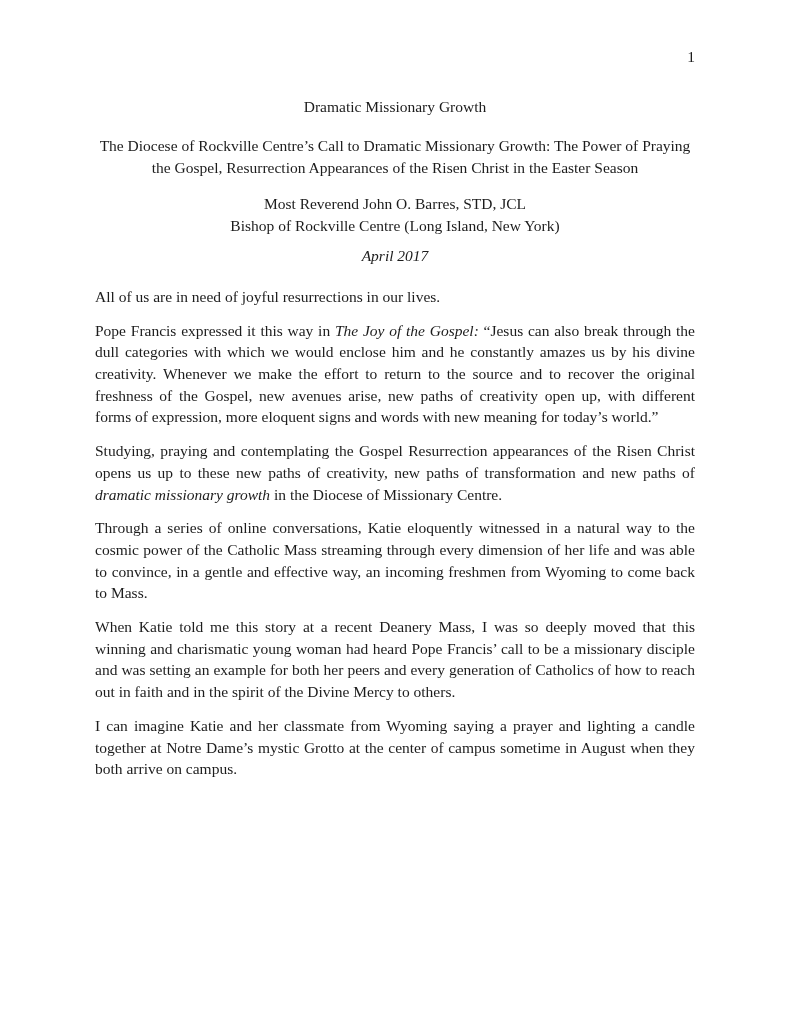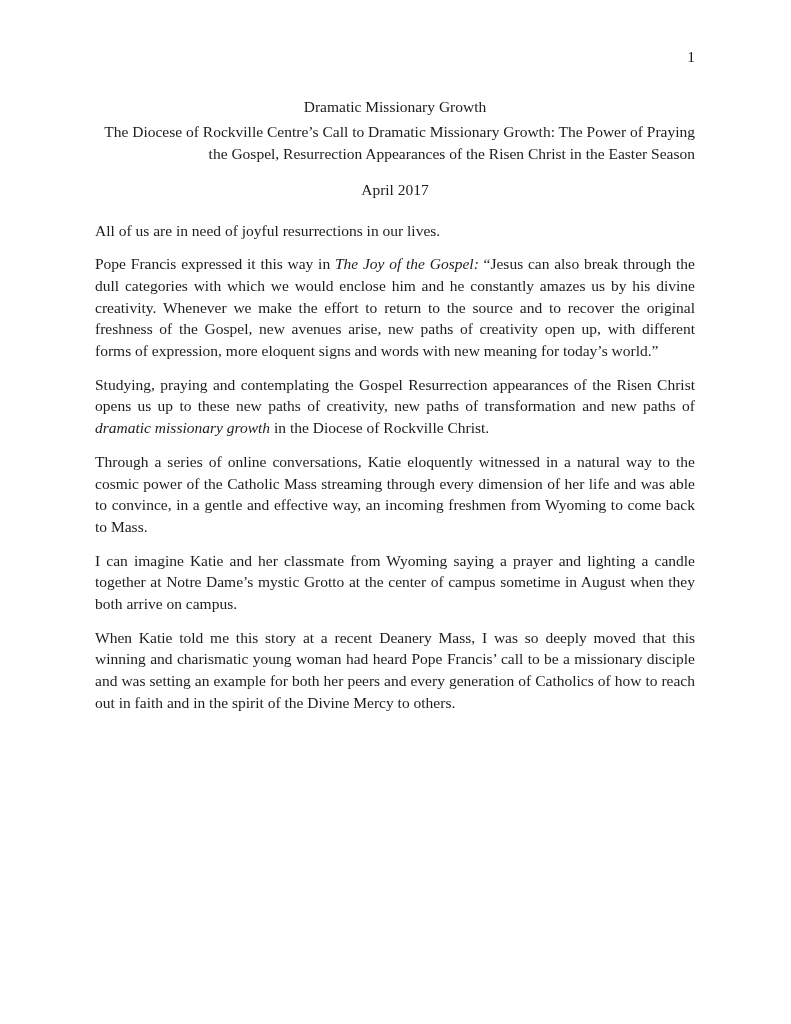--- a/index.html
+++ b/index.html
@@ -20,57 +20,59 @@
     padding: 46px 96px 0 95px;
     overflow: hidden;
   }
   .page-number {
     text-align: right;
   }
   .doc-header {
     text-align: center;
   }
   .doc-title   { margin-top: 28px; }
-  .doc-subtitle{ margin-top: 4px; text-align: right; }
+  .doc-subtitle{ margin-top: 18px; }
   .author-block{ margin-top: 14px; }
-  .doc-date    { margin-top: 9px;  }
+  .doc-date    { margin-top: 9px; font-style: italic;  }
   .doc-body    { margin-top: 19px; }
   .doc-body p {
     margin: 12px 0 10px 0;
     text-align: justify;
   }
   .doc-body p em {
   }
 </style>
 </head>
 <body>
 
 <div class="page">
 
   <div class="page-number">1</div>
 
   <header class="doc-header">
     <div class="doc-title">Dramatic Missionary Growth</div>
     <div class="doc-subtitle">The Diocese of Rockville Centre’s Call to Dramatic Missionary Growth: The Power of Praying the Gospel, Resurrection Appearances of the Risen Christ in the Easter Season</div>
     <div class="author-block">
+      <div>Most Reverend John O. Barres, STD, JCL</div>
+      <div>Bishop of Rockville Centre (Long Island, New York)</div>
     </div>
     <div class="doc-date">April 2017</div>
   </header>
 
   <main class="doc-body">
 
     <p><span>All of us are in need of joyful resurrections in our lives.</span></p>
 
     <p><span>Pope Francis expressed it this way in </span><em>The Joy of the Gospel:</em><span> “Jesus can also break through the dull categories with which we would enclose him and he constantly amazes us by his divine creativity.  Whenever we make the effort to return to the source and to recover the original freshness of the Gospel, new avenues arise, new paths of creativity open up, with different forms of expression, more eloquent signs and words with new meaning for today’s world.”</span></p>
 
-    <p><span>Studying, praying and contemplating the Gospel Resurrection appearances of the Risen Christ opens us up to these new paths of creativity, new paths of transformation and new paths of </span><em>dramatic missionary growth</em><span> in the Diocese of Rockville Christ.</span></p>
+    <p><span>Studying, praying and contemplating the Gospel Resurrection appearances of the Risen Christ opens us up to these new paths of creativity, new paths of transformation and new paths of </span><em>dramatic missionary growth</em><span> in the Diocese of Missionary Centre.</span></p>
 
 
 
     <p><span>Through a series of online conversations, Katie eloquently witnessed in a natural way to the cosmic power of the Catholic Mass streaming through every dimension of her life and was able to convince, in a gentle and effective way, an incoming freshmen from Wyoming to  come back to Mass.</span></p>
 
+    <p><span>When Katie told me this story at a recent Deanery Mass, I was so deeply moved that this winning and charismatic young woman had heard Pope Francis’ call to be a missionary disciple and was setting an example for both her peers and every generation of Catholics of how to reach out in faith and in the spirit of the Divine Mercy to others.</span></p>
+
     <p><span>I can imagine Katie and her classmate from Wyoming saying a prayer and lighting a candle together at Notre Dame’s mystic Grotto at the center of campus sometime in August when they both arrive on campus.</span></p>
-
-    <p><span>When Katie told me this story at a recent Deanery Mass, I was so deeply moved that this winning and charismatic young woman had heard Pope Francis’ call to be a missionary disciple and was setting an example for both her peers and every generation of Catholics of how to reach out in faith and in the spirit of the Divine Mercy to others.</span></p>
 
 
   </main>
 </div>
 
 </body></html>

